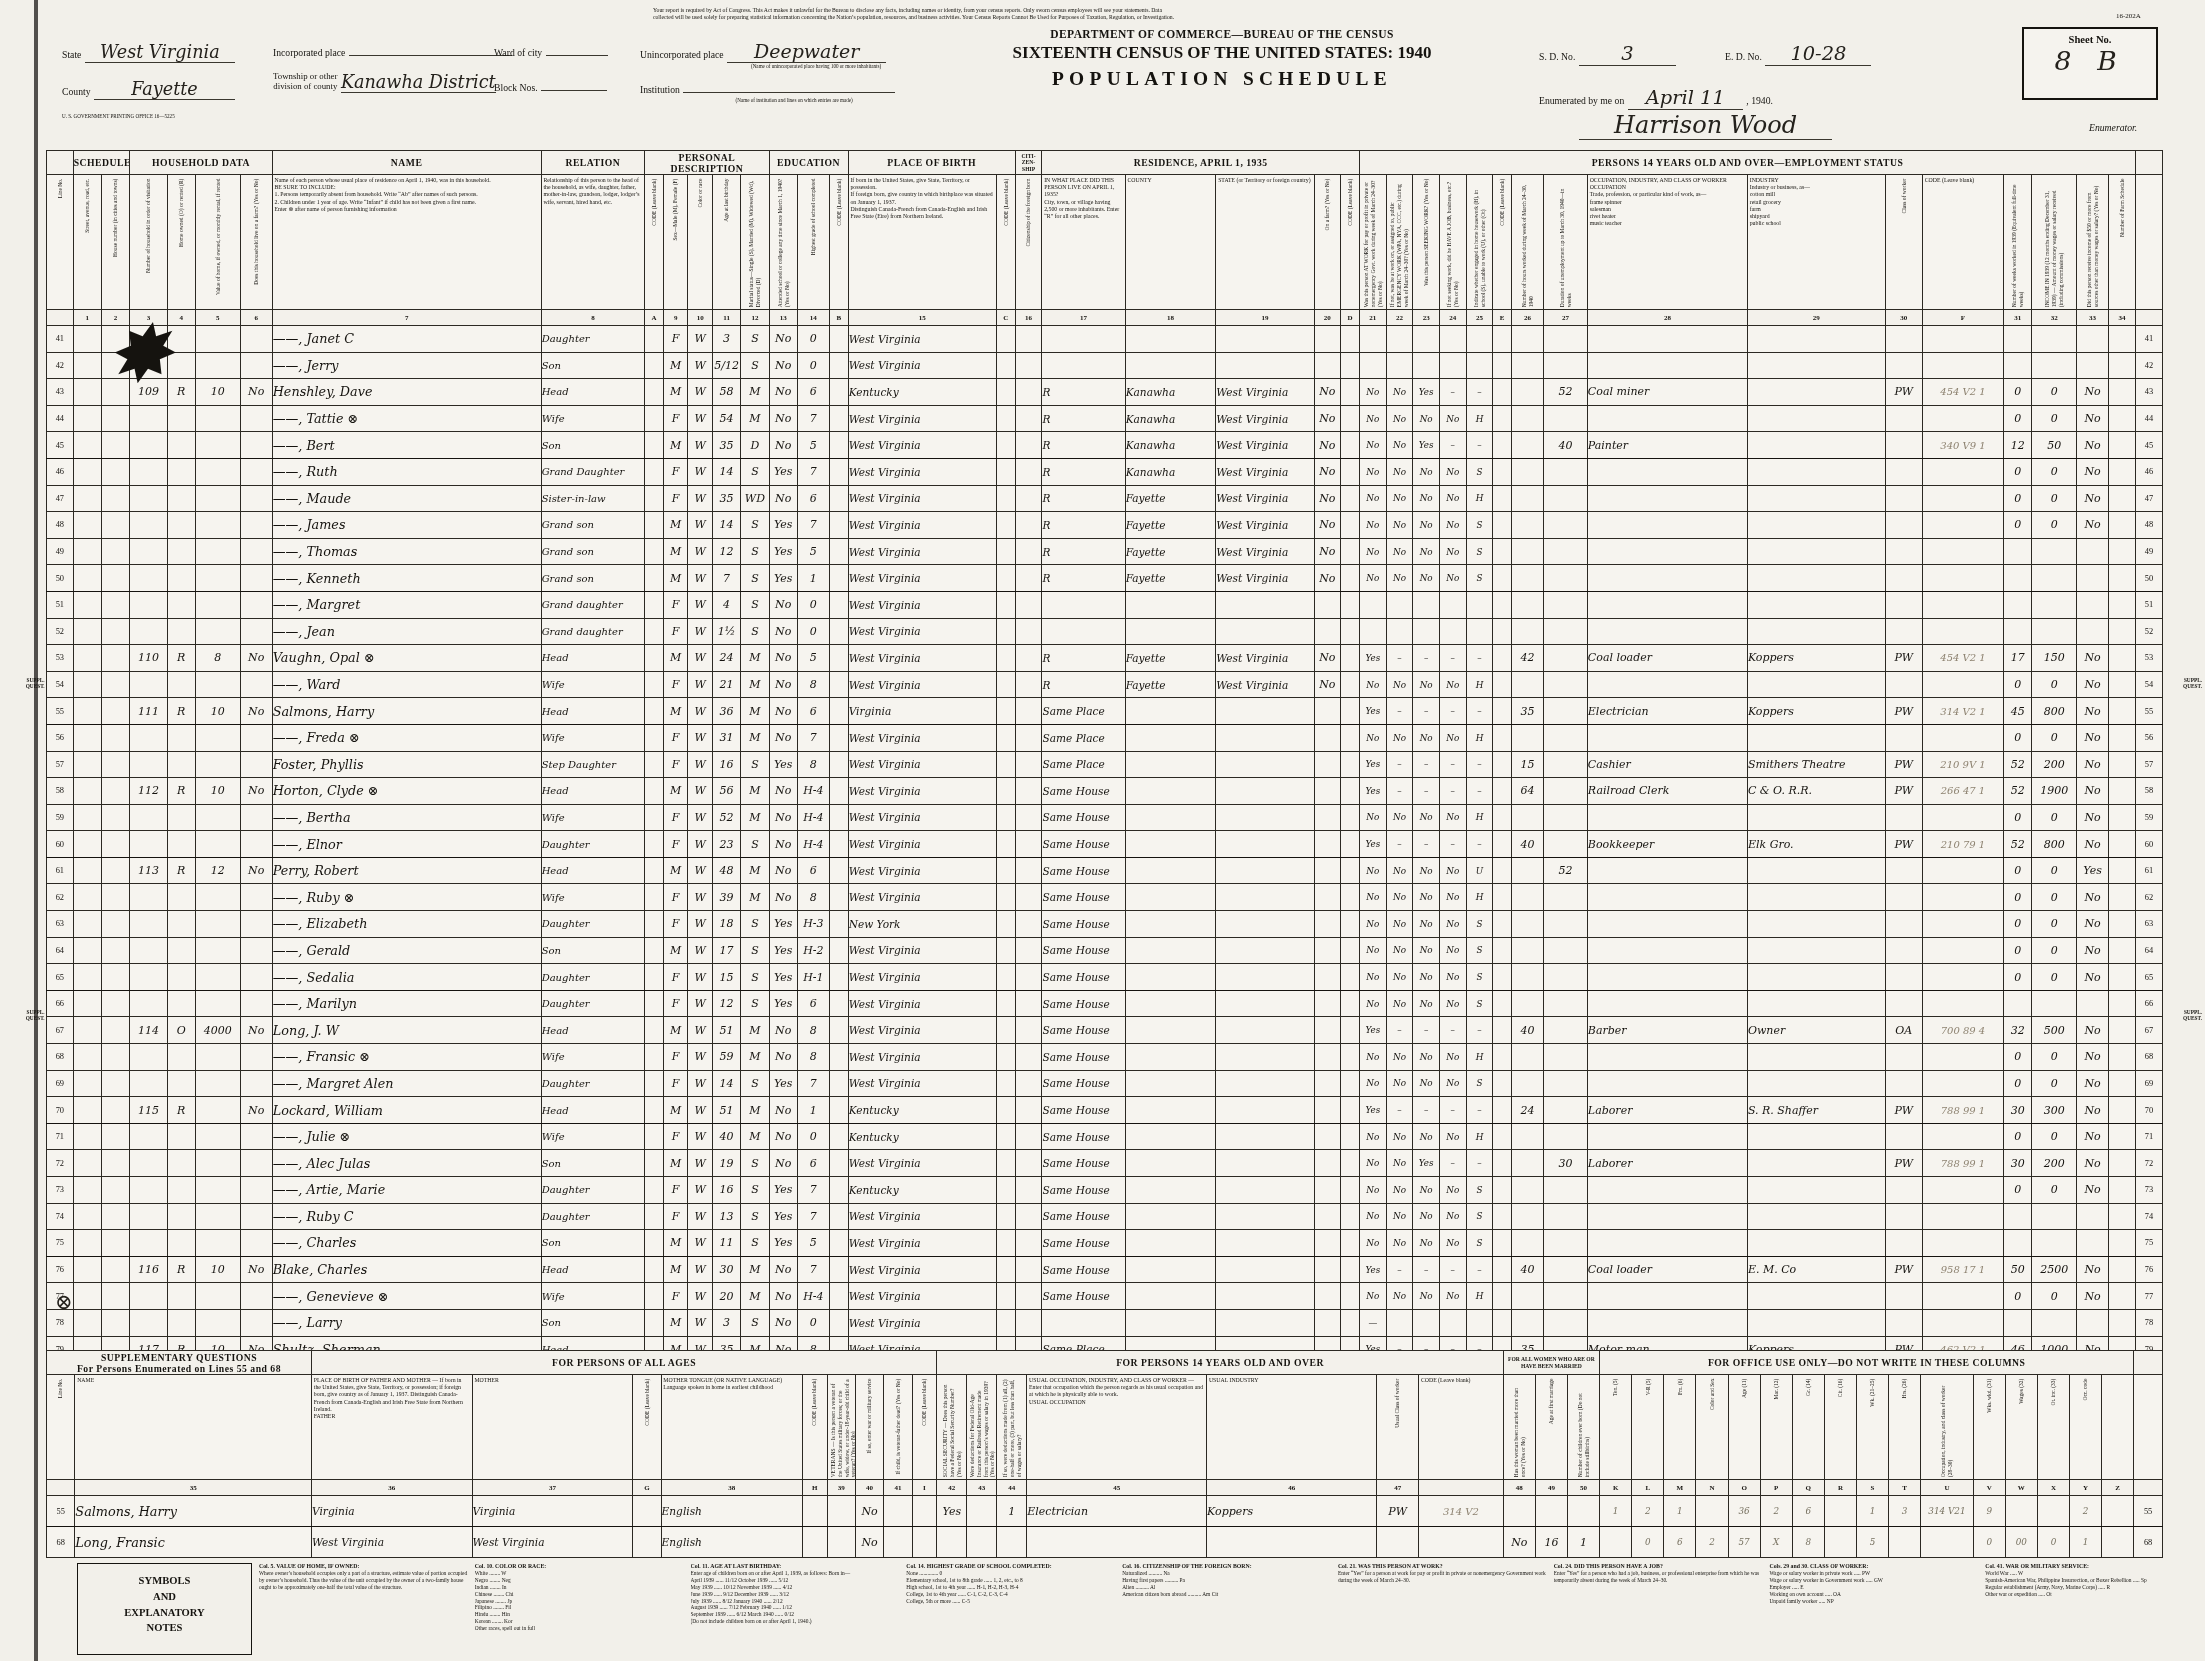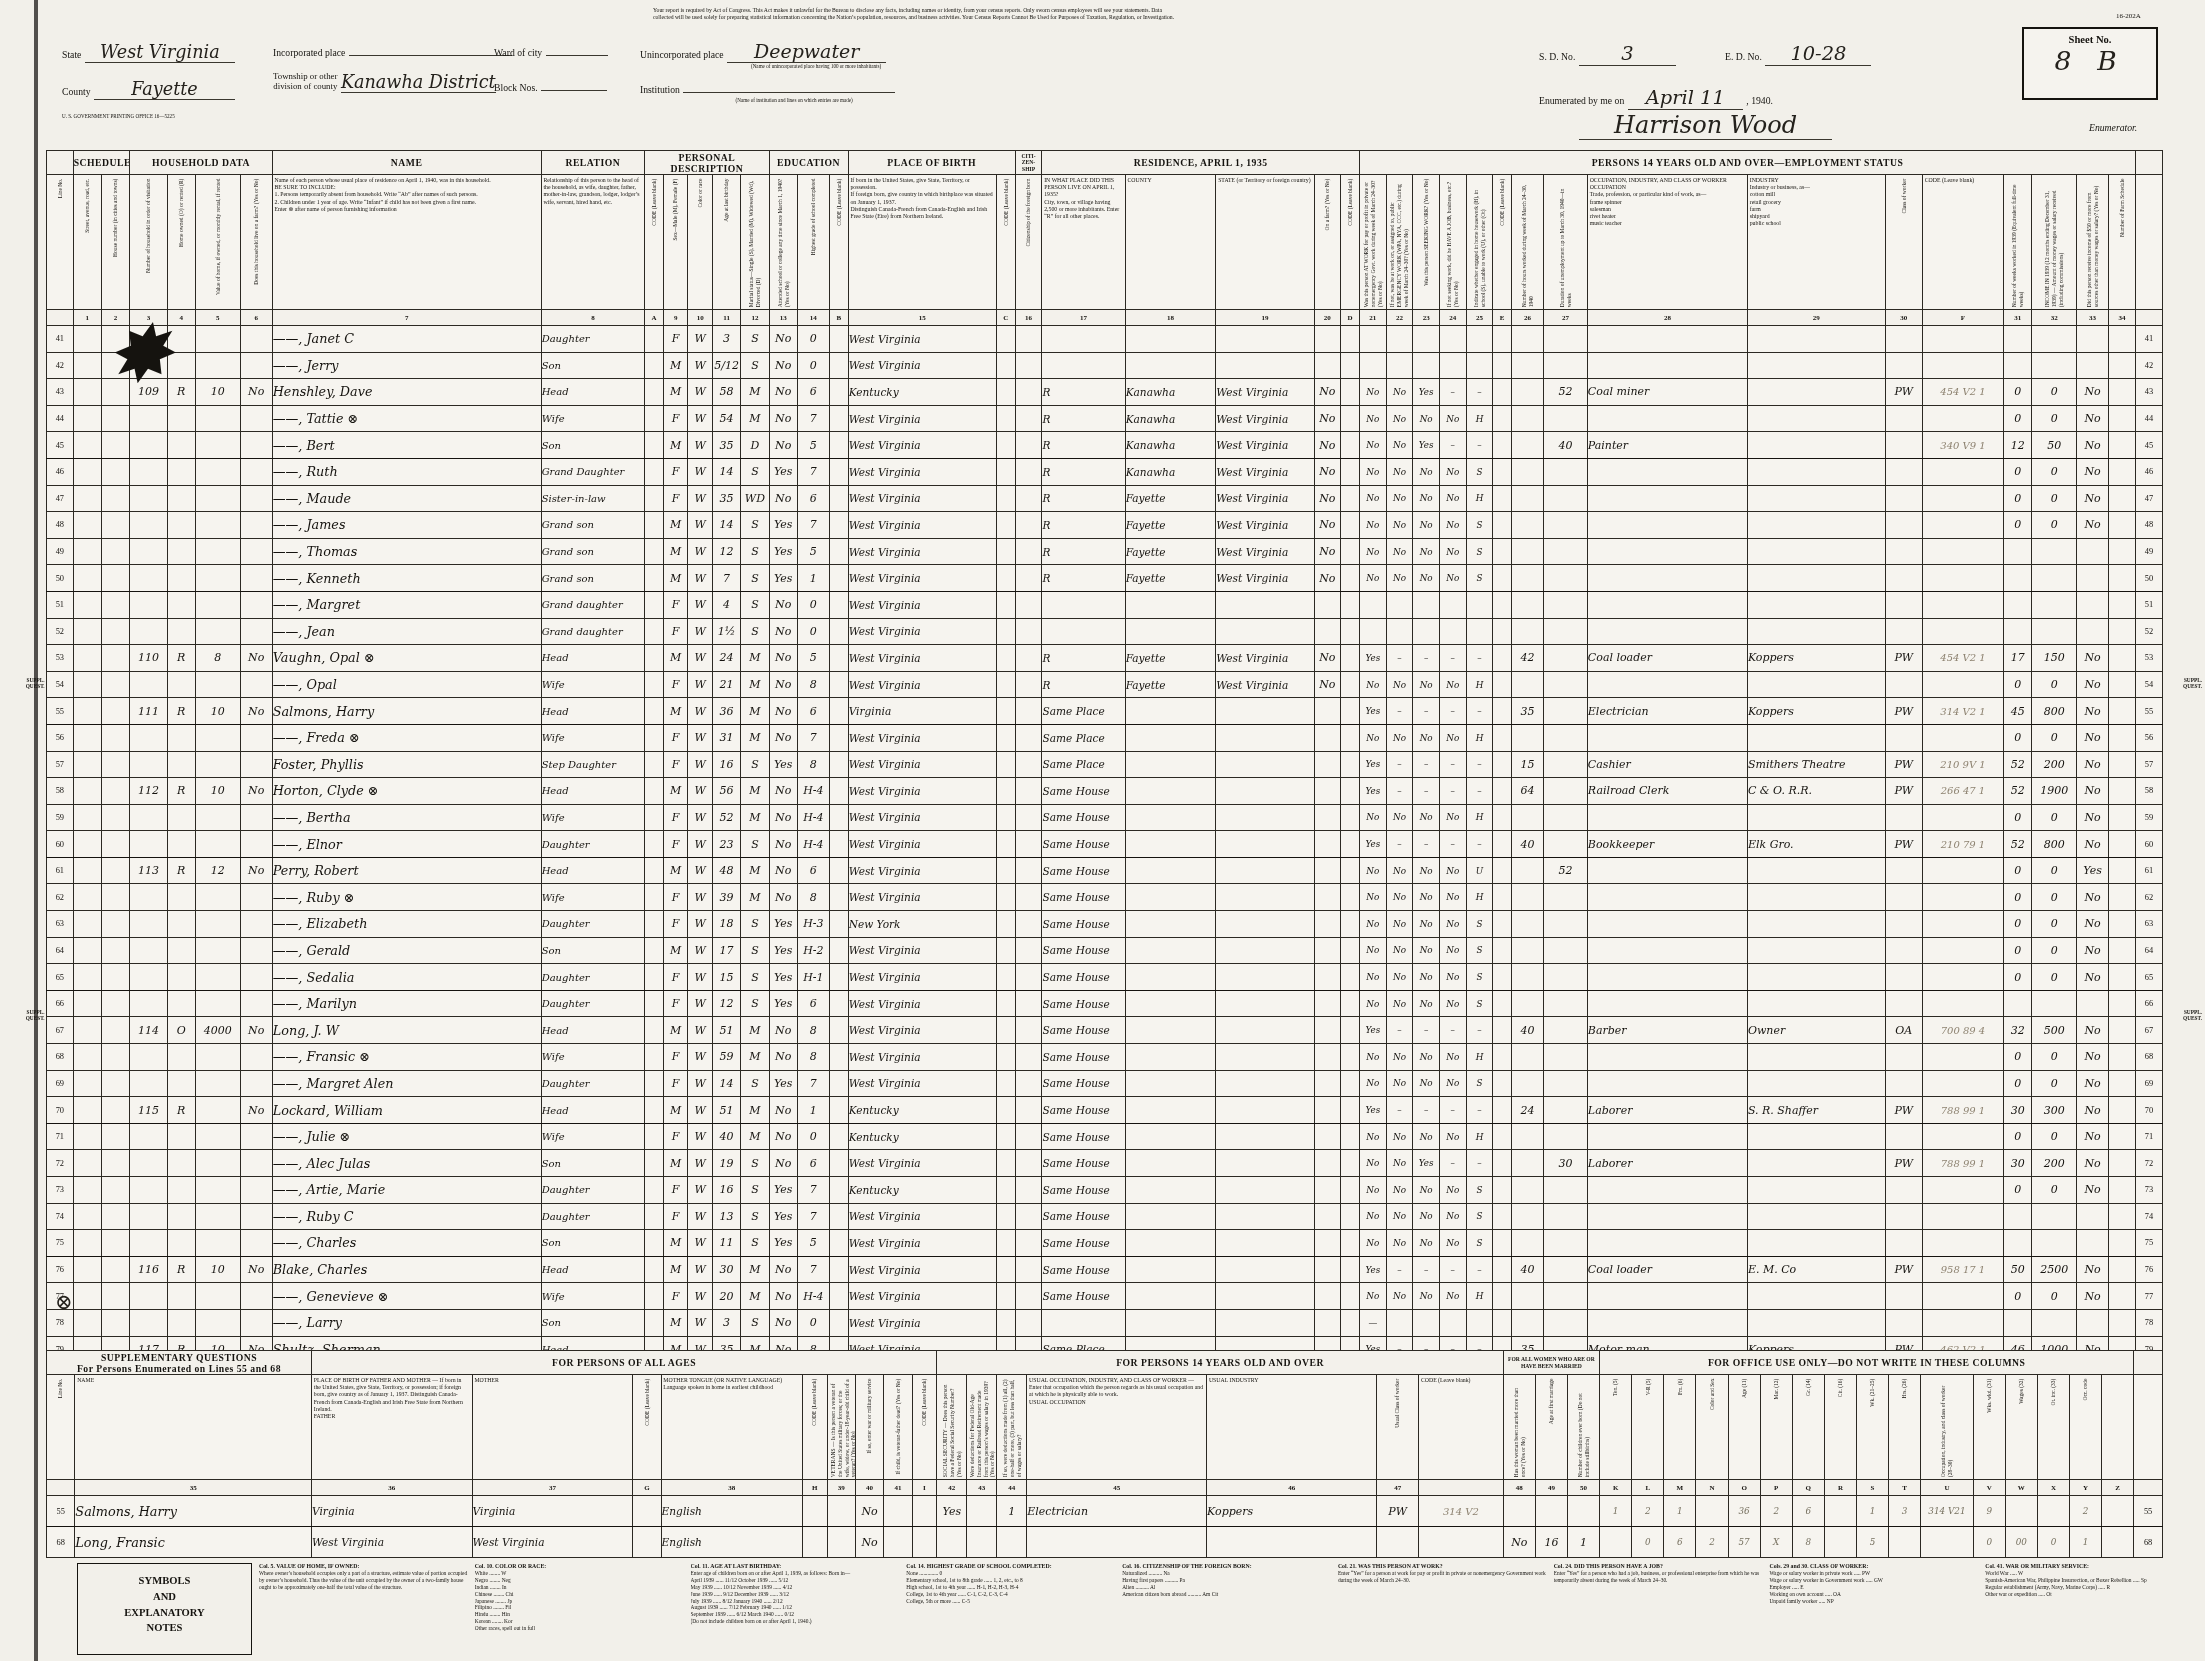--- a/index.html
+++ b/index.html
@@ -98,20 +98,25 @@
     <span class="lbl">Unincorporated place</span>
     <span class="fld hw" style="min-width:159px;font-size:19px;">Deepwater</span>
     <div class="note-sub" style="text-align:center;margin-left:106px;">(Name of unincorporated place having 100 or more inhabitants)</div>
   </div>
   <div class="abs" style="left:640px;top:81px;">
     <span class="lbl">Institution</span>
     <span class="fld" style="min-width:212px;"></span>
     <div class="note-sub" style="text-align:center;margin-left:53px;">(Name of institution and lines on which entries are made)</div>
   </div>
 
+  <div class="abs" style="left:931px;top:28px;width:582px;text-align:center;">
+    <div class="dept">DEPARTMENT OF COMMERCE—BUREAU OF THE CENSUS</div>
+    <div class="census">SIXTEENTH CENSUS OF THE UNITED STATES: 1940</div>
+    <div class="sched">POPULATION SCHEDULE</div>
+  </div>
 
   <div class="abs" style="left:1539px;top:42px;">
     <span class="lbl">S. D. No.</span>
     <span class="fld hw" style="min-width:97px;font-size:19.4px;">3</span>
   </div>
   <div class="abs" style="left:1725px;top:42px;">
     <span class="lbl">E. D. No.</span>
     <span class="fld hw" style="min-width:106px;font-size:19.4px;">10-28</span>
   </div>
   <div class="abs" style="left:1539px;top:86px;">
@@ -952,21 +957,21 @@
           <td class="ln">53</td>
         </tr>
         <tr>
           <td class="ln">54</td>
           <td class="hwc"></td>
           <td class="hwc"></td>
           <td class="hwc"></td>
           <td class="hwc"></td>
           <td class="hwc"></td>
           <td class="hwc"></td>
-          <td class="hwn">——,  Opal</td>
+          <td class="hwn">——,  Ward</td>
           <td class="hwr">Wife</td>
           <td class="hwc"></td>
           <td class="hwc">F</td>
           <td class="hwc">W</td>
           <td class="hwc">21</td>
           <td class="hwc">M</td>
           <td class="hwc">No</td>
           <td class="hwc">8</td>
           <td class="hwc"></td>
           <td class="hwl">West Virginia</td>

